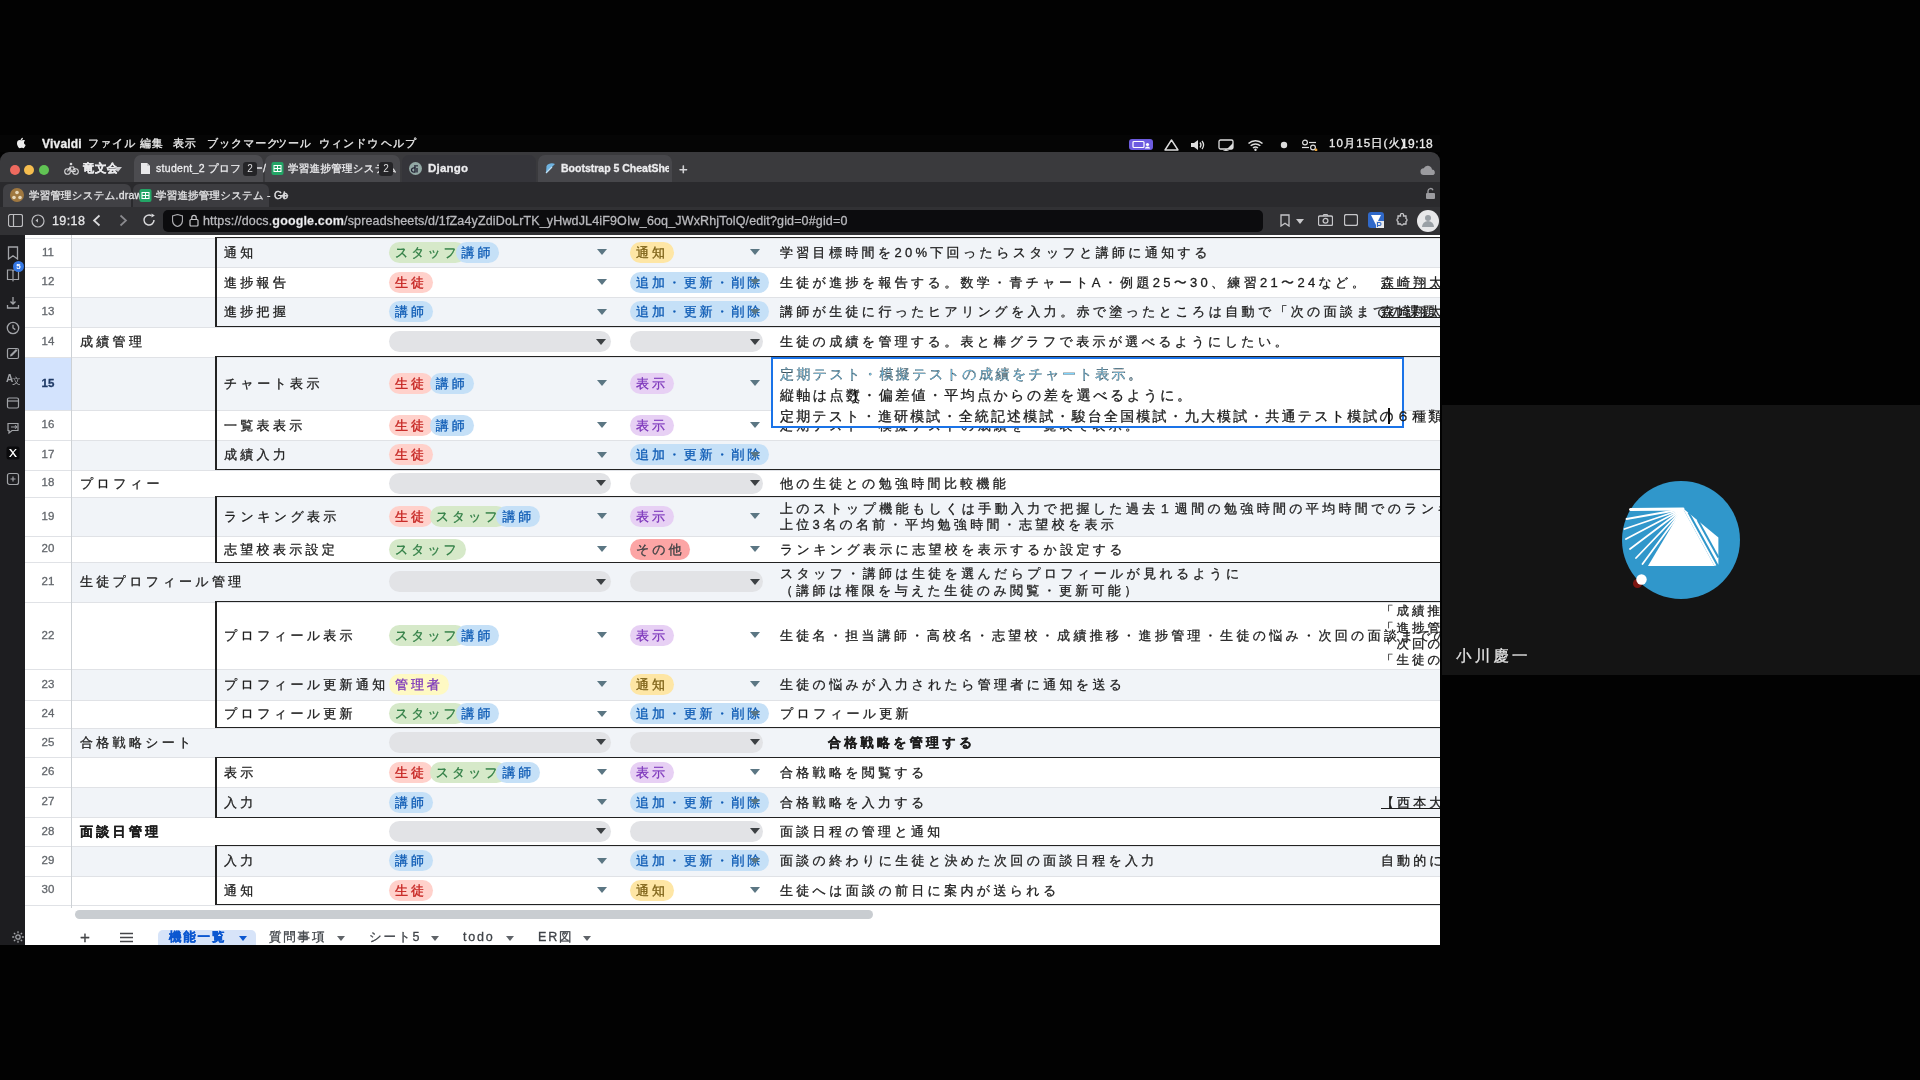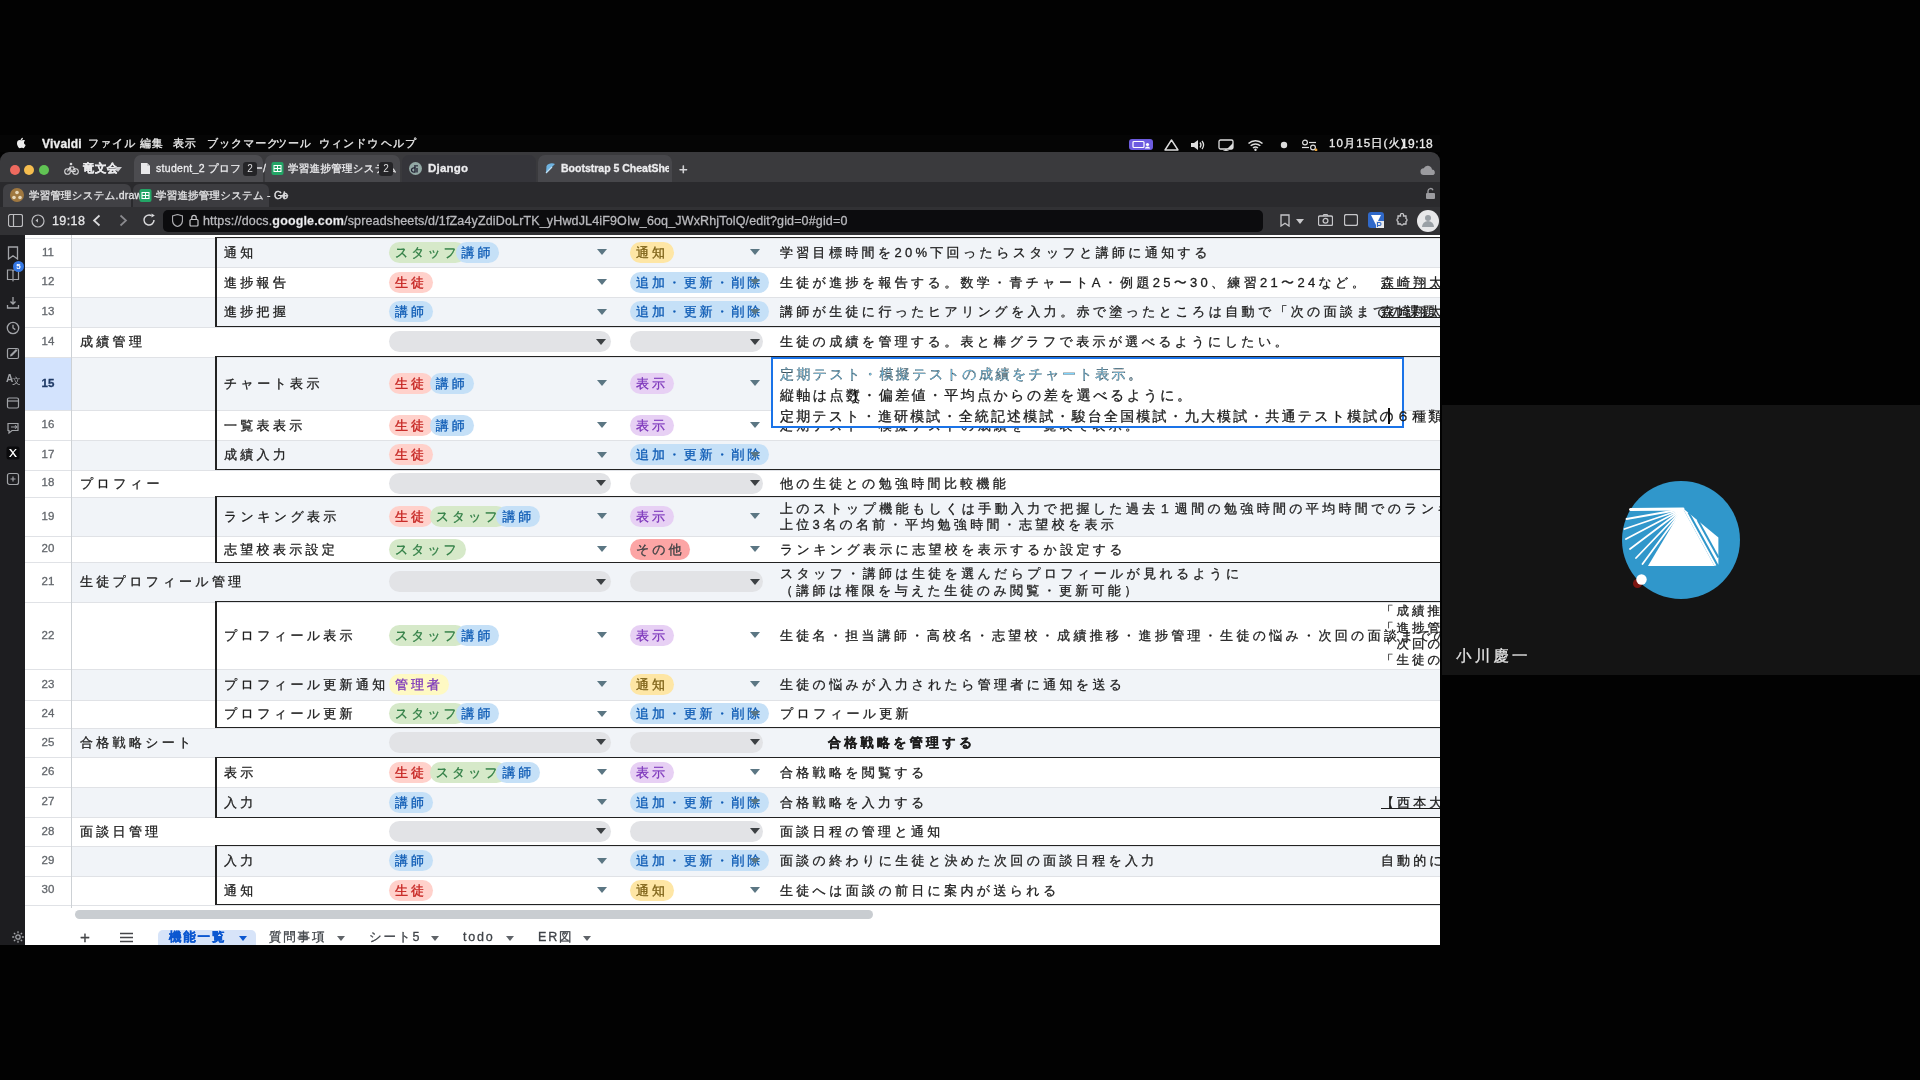--- a/index.html
+++ b/index.html
@@ -403,21 +403,21 @@
 <div class="chip" style="left:630px;top:761.5px;background:#e7d0f4;color:#7c35bb">表示</div>
 <div class="arr" style="left:750px;top:769.0px"></div>
 <div class="ab" style="left:780px;top:762.5px;height:19px;line-height:19px;font-size:13px;color:#1c1c1c;font-weight:400;letter-spacing:3.3px;white-space:nowrap;-webkit-text-stroke:0.3px #1c1c1c;">合格戦略を閲覧する</div>
 <div class="ab" style="left:224px;top:792.5px;height:19px;line-height:19px;font-size:13px;color:#1c1c1c;font-weight:400;letter-spacing:3.3px;white-space:nowrap;-webkit-text-stroke:0.3px #1c1c1c;">入力</div>
 <div class="chip" style="left:389px;top:791.5px;background:#c5e0f7;color:#0f5cb5">講師</div>
 <div class="arr" style="left:597px;top:799.0px"></div>
 <div class="chip" style="left:630px;top:791.5px;background:#c5e0f7;color:#0f5cb5">追加・更新・削除</div>
 <div class="arr" style="left:750px;top:799.0px"></div>
 <div class="ab" style="left:780px;top:792.5px;height:19px;line-height:19px;font-size:13px;color:#1c1c1c;font-weight:400;letter-spacing:3.3px;white-space:nowrap;-webkit-text-stroke:0.3px #1c1c1c;">合格戦略を入力する</div>
 <div class="ab" style="left:1381px;top:792.5px;height:19px;line-height:19px;font-size:13px;color:#1c1c1c;font-weight:400;letter-spacing:3.1px;white-space:nowrap;-webkit-text-stroke:0.3px #1c1c1c;text-decoration:underline;">【西本大樹</div>
-<div class="ab" style="left:80px;top:821.8px;height:19px;line-height:19px;font-size:13px;color:#1c1c1c;font-weight:400;letter-spacing:3.3px;white-space:nowrap;-webkit-text-stroke:0.3px #1c1c1c;">面談日管理</div>
+<div class="ab" style="left:80px;top:821.8px;height:19px;line-height:19px;font-size:13px;color:#1c1c1c;font-weight:700;letter-spacing:3.3px;white-space:nowrap;-webkit-text-stroke:0.3px #1c1c1c;">面談日管理</div>
 <div class="ab" style="left:389px;top:820.8px;width:222px;height:21px;border-radius:11px;background:#e2e3e6"></div>
 <div class="arr arrd" style="left:596px;top:828.2px"></div>
 <div class="ab" style="left:630px;top:820.8px;width:133px;height:21px;border-radius:11px;background:#e2e3e6"></div>
 <div class="arr arrd" style="left:750px;top:828.2px"></div>
 <div class="ab" style="left:780px;top:821.8px;height:19px;line-height:19px;font-size:13px;color:#1c1c1c;font-weight:400;letter-spacing:3.3px;white-space:nowrap;-webkit-text-stroke:0.3px #1c1c1c;">面談日程の管理と通知</div>
 <div class="ab" style="left:224px;top:851.0px;height:19px;line-height:19px;font-size:13px;color:#1c1c1c;font-weight:400;letter-spacing:3.3px;white-space:nowrap;-webkit-text-stroke:0.3px #1c1c1c;">入力</div>
 <div class="chip" style="left:389px;top:850.0px;background:#c5e0f7;color:#0f5cb5">講師</div>
 <div class="arr" style="left:597px;top:857.5px"></div>
 <div class="chip" style="left:630px;top:850.0px;background:#c5e0f7;color:#0f5cb5">追加・更新・削除</div>
 <div class="arr" style="left:750px;top:857.5px"></div>

